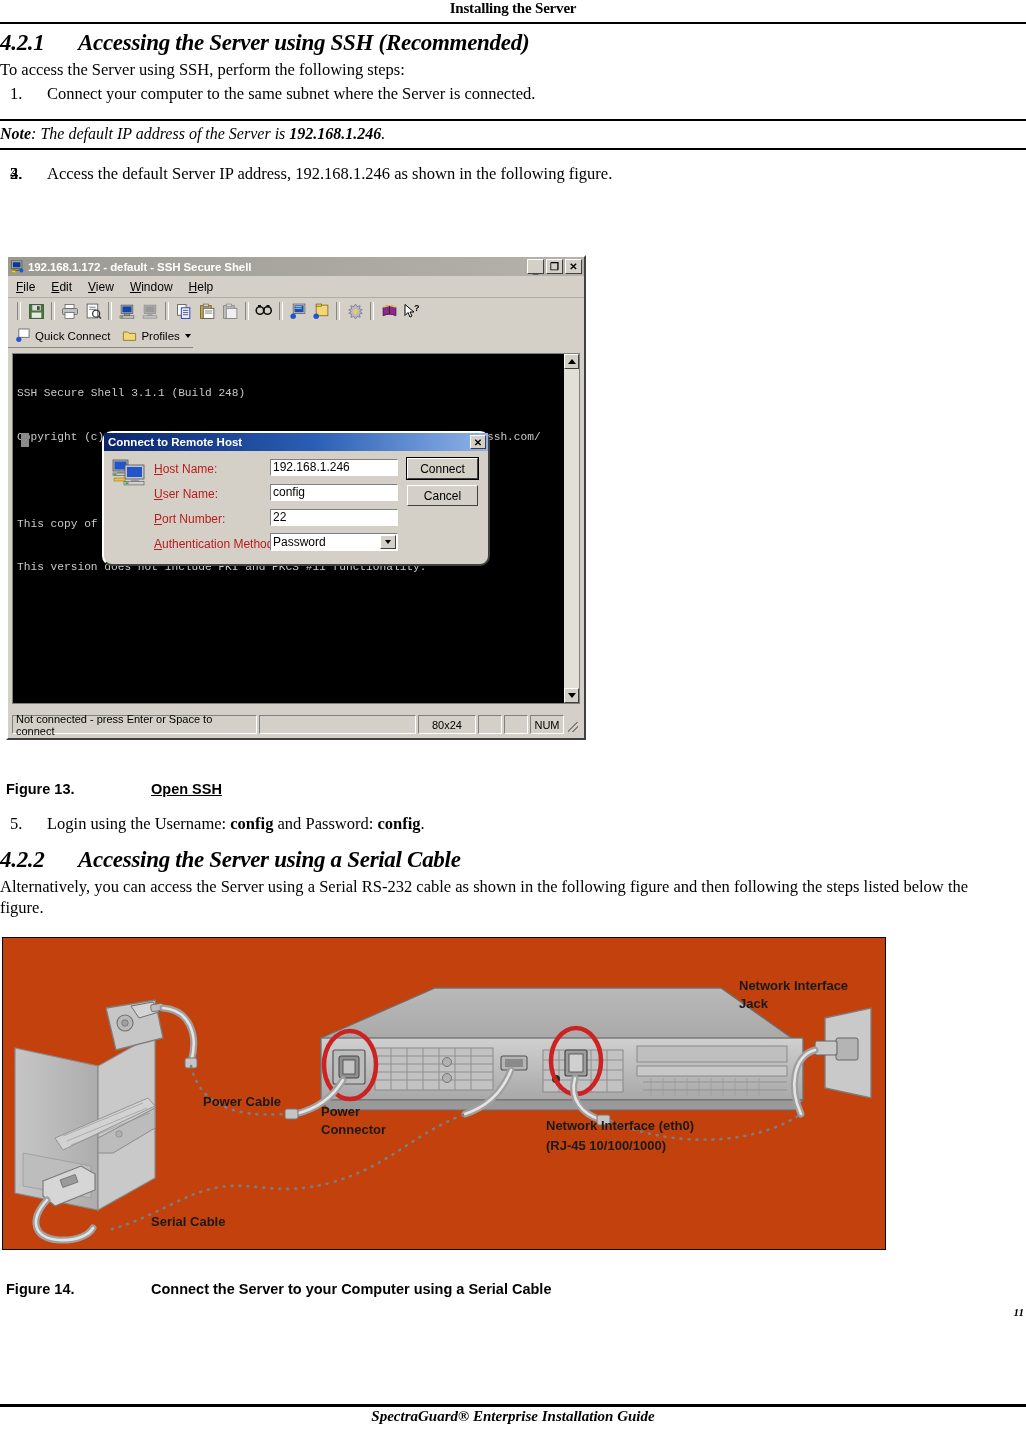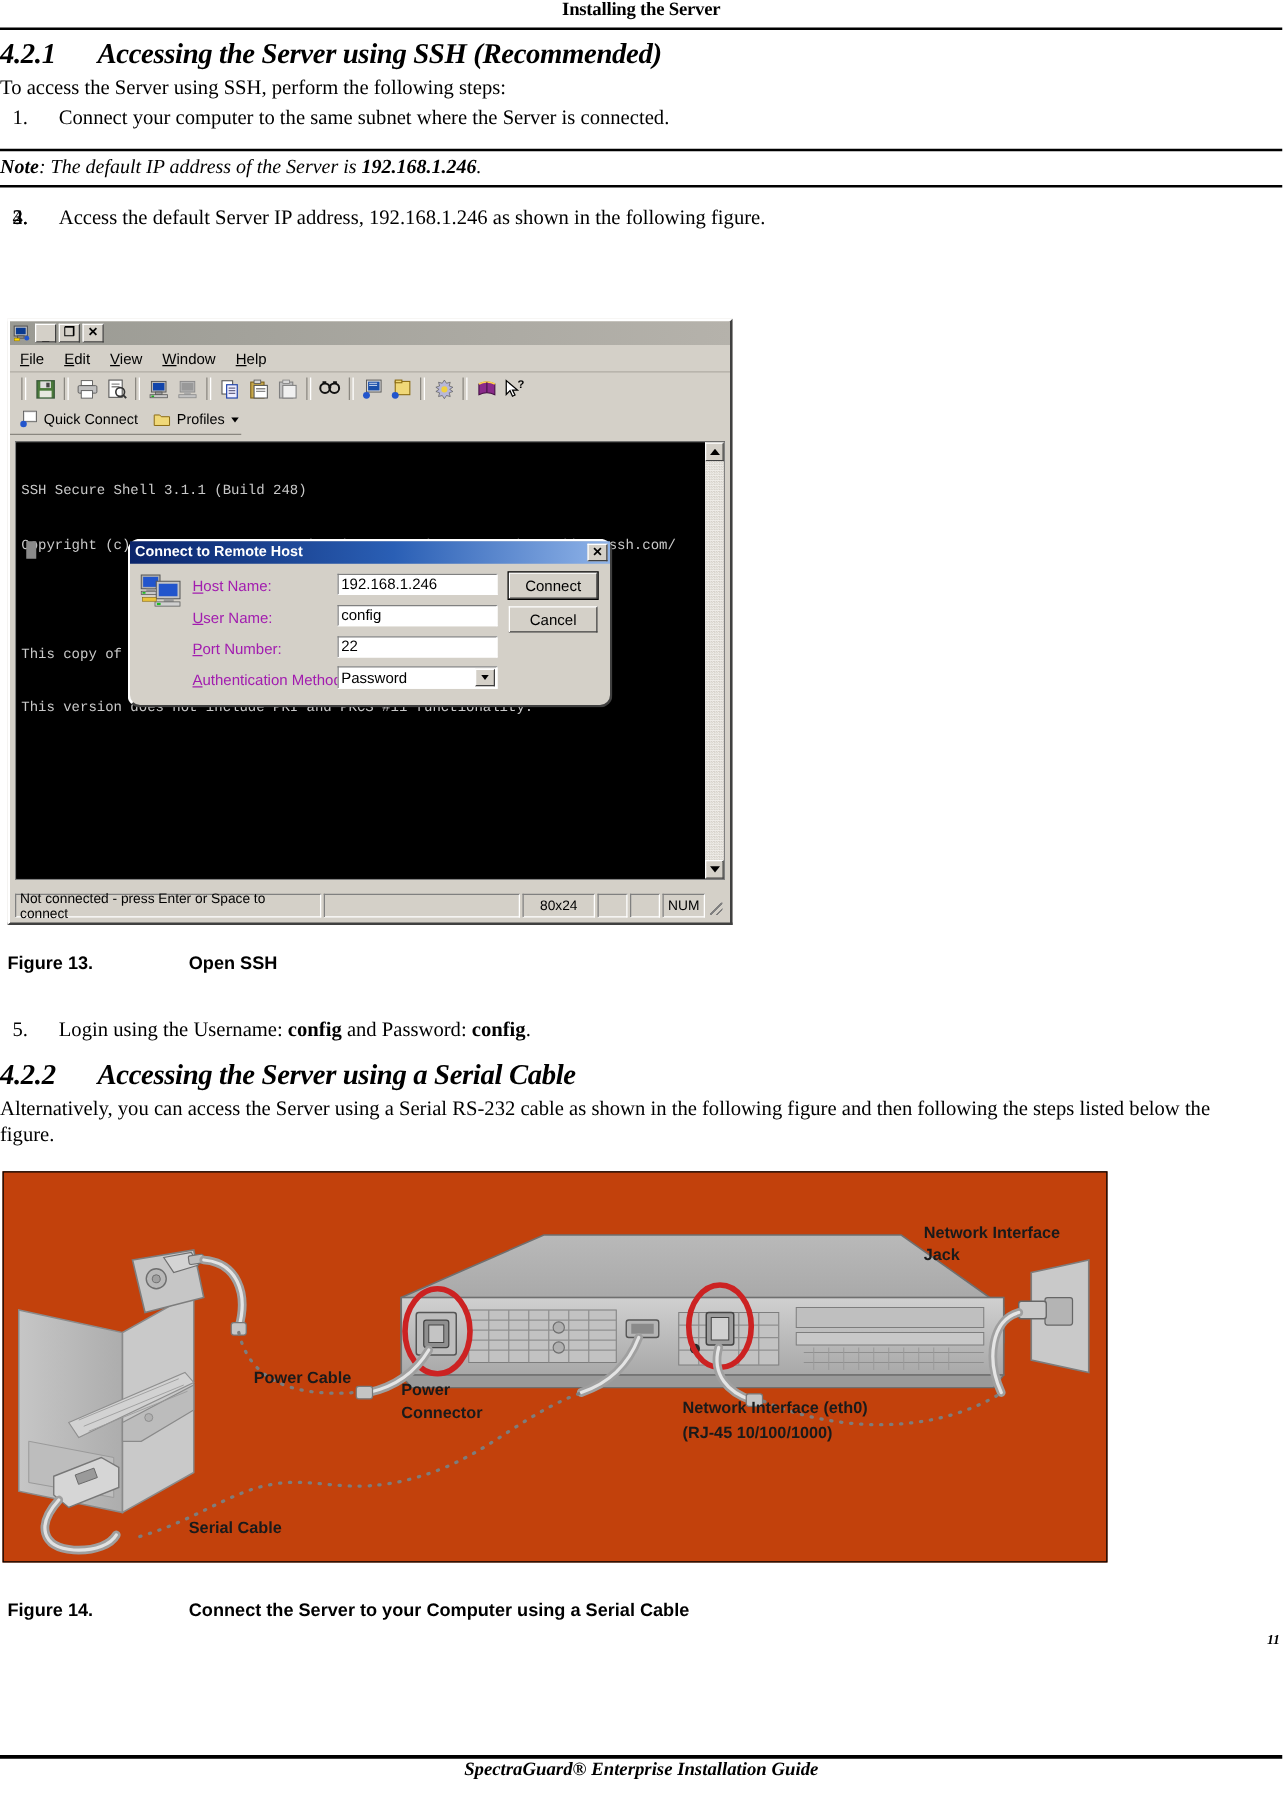--- a/index.html
+++ b/index.html
@@ -340,21 +340,21 @@
   }
   .dlg-body { position: relative; height: 113px; }
   .dlg-icon { position: absolute; left: 8px; top: 8px; width: 34px; height: 32px; }
   .frow {
     position: absolute;
     left: 50px;
     height: 20px;
     display: flex; align-items: center;
   }
   .flabel {
-    font-size: 12px; color: #a21caf; white-space: nowrap;
+    font-size: 12px; color: #b91c1c; white-space: nowrap;
     font-family: "Liberation Sans", sans-serif;
   }
   .flabel u { text-decoration: underline; }
   .finput {
     position: absolute;
     width: 128px; height: 17px;
     background: #ffffff;
     border-top: 1.5px solid #808080;
     border-left: 1.5px solid #808080;
     border-right: 1.5px solid #ffffff;
@@ -476,20 +476,21 @@
 <div id="ssh-window">
 
   <div class="ssh-titlebar">
     <svg class="tb-icon" viewBox="0 0 16 16">
       <rect x="1" y="1" width="12" height="9" fill="#c8c8c8" stroke="#555"></rect>
       <rect x="2.5" y="2.5" width="9" height="6" fill="#0a3a8f"></rect>
       <rect x="4" y="10" width="6" height="2" fill="#a0a0a0" stroke="#555"></rect>
       <circle cx="12.5" cy="12" r="2.2" fill="#2255cc"></circle>
       <rect x="1" y="12" width="5" height="2.5" fill="#ffd700" stroke="#806a00" stroke-width="0.4"></rect>
     </svg>
+    <div class="tb-text">192.168.1.172 - default - SSH Secure Shell</div>
     <div class="winbtns">
       <div class="winbtn">
           <span style="line-height:19px;">_</span>
         </div>
       <div class="winbtn">
           <span>❐</span>
         </div>
       <div class="winbtn">
           <span>✕</span>
         </div>
@@ -716,21 +717,21 @@
             <span class="caret-dn"></span>
           </span>
       </div>
 
       <div class="dbtn default" style="left:303px; top:7px;">Connect</div>
       <div class="dbtn" style="left:303px; top:34px;">Cancel</div>
     </div>
   </div>
 </div>
 
-<div class="fig-caption" style="position:absolute; left:6px; top:763px;">
+<div class="fig-caption" style="position:absolute; left:6px; top:781px;text-decoration:underline;">
   <span class="fnum">Figure  13.</span><span>Open SSH</span>
 </div>
 
 <div style="position:absolute; left:0; top:810px; width:1026px;">
   <ol class="steps">
     <li>
       <span class="marker">5.</span>
       <span><span>Login using the Username: </span><b>config</b><span> and Password: </span><b>config</b><span>.</span></span>
     </li>
   </ol>

